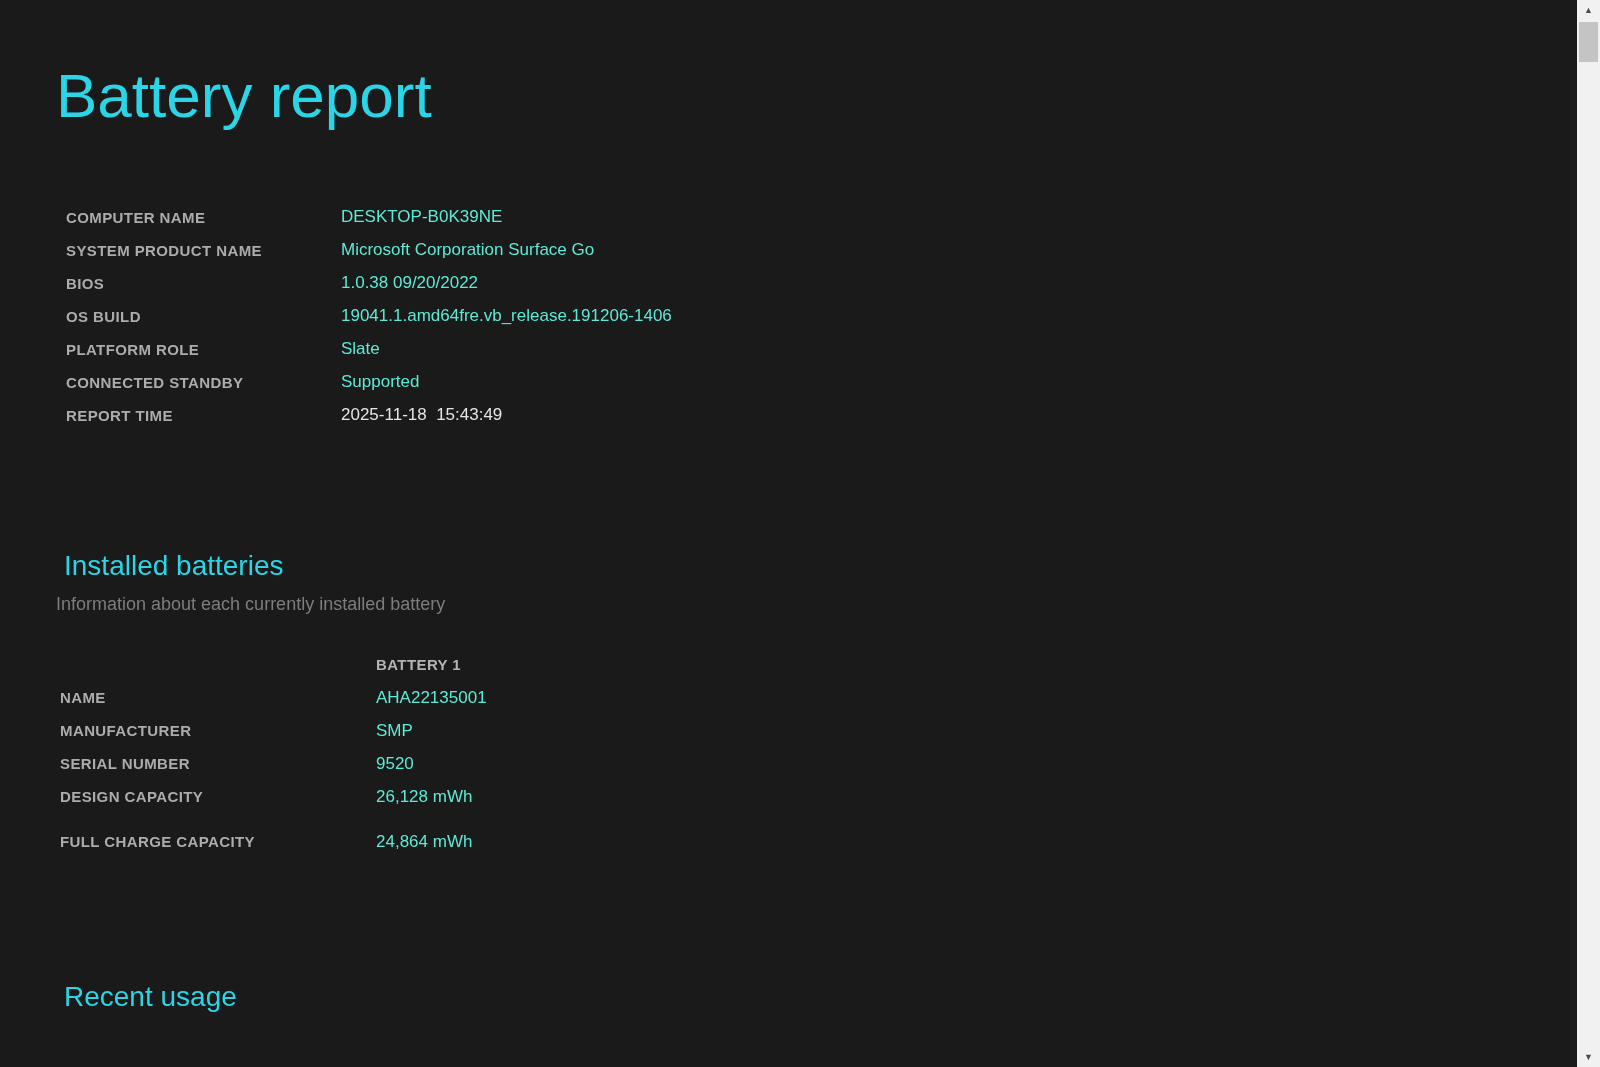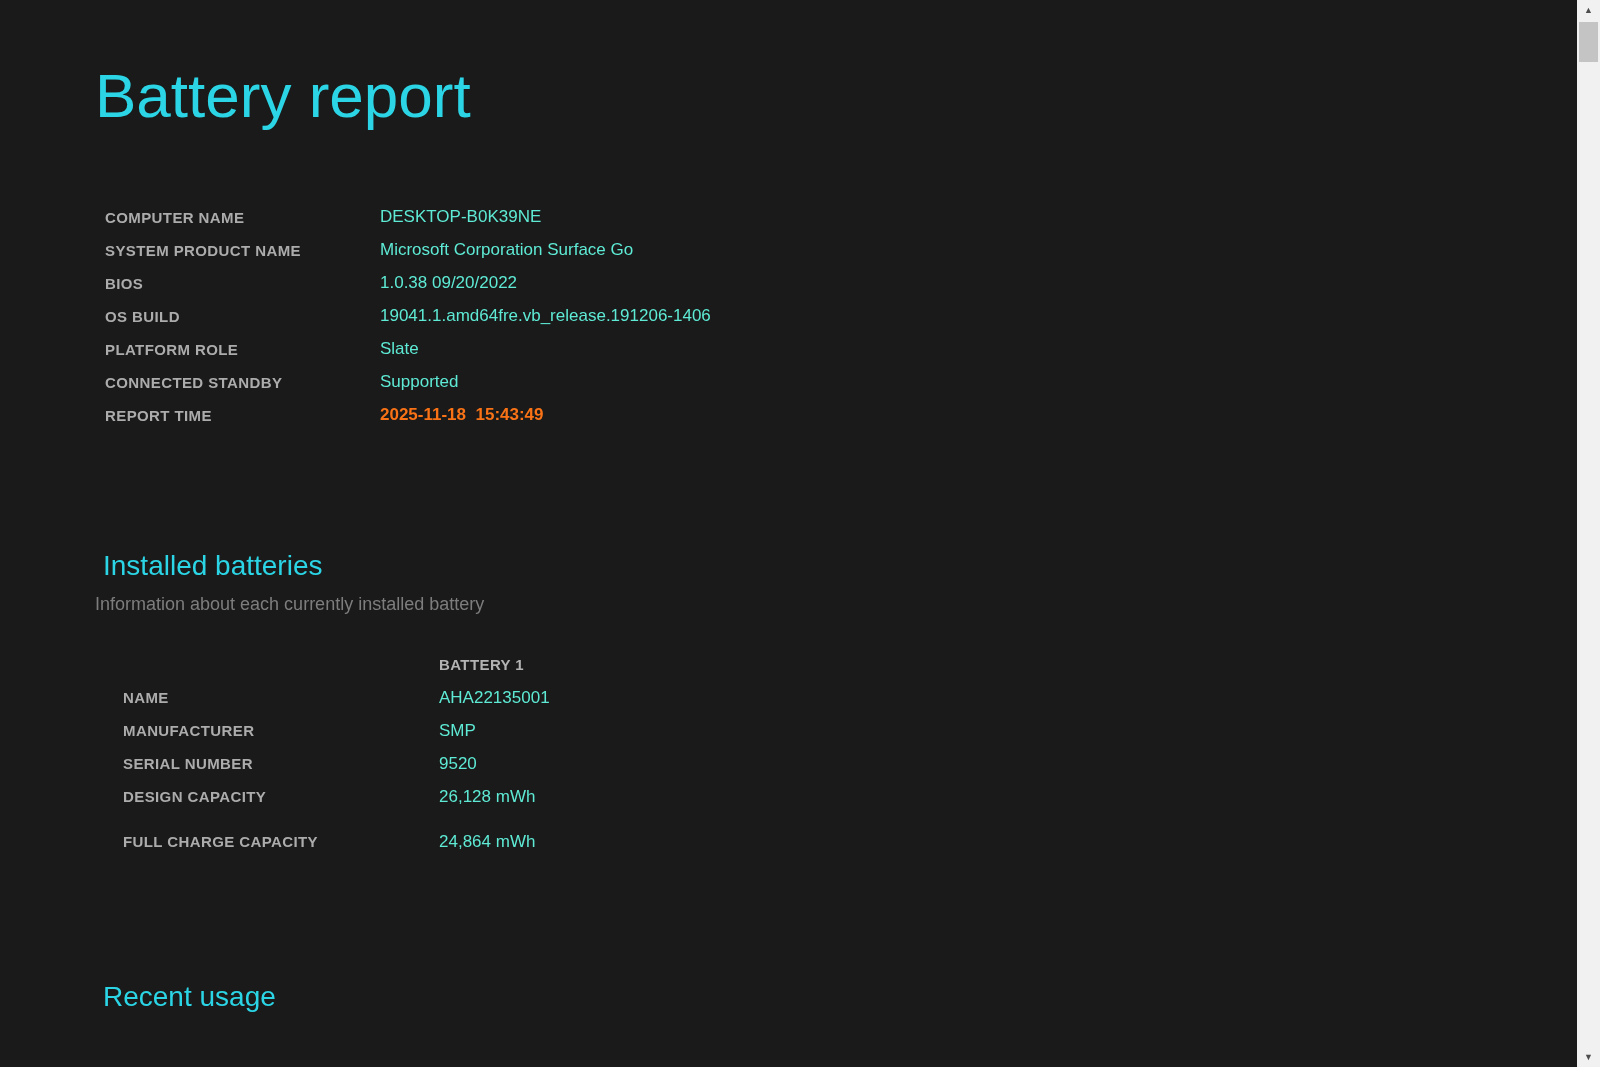--- a/index.html
+++ b/index.html
@@ -8,21 +8,21 @@
     width: 1600px;
     height: 1067px;
     background: #1a1a1a;
     overflow: hidden;
     font-family: "Liberation Sans", sans-serif;
   }
   .content {
     position: absolute;
     left: 0; top: 0;
     width: 1336px; height: 1067px;
-    padding-left: 95px;
+    padding-left: 56px;
     box-sizing: border-box;
     overflow: hidden;
   }
   h1.report-title {
     margin: 0;
     padding-top: 57px;
     font-size: 62px;
     font-weight: 300;
     line-height: 1.25;
     color: #2bd5e5;
@@ -44,40 +44,40 @@
     font-weight: 700;
     color: #acacac;
     letter-spacing: 0.4px;
   }
   .val {
     font-size: 17px;
     color: #5eead4;
     white-space: pre-wrap;
   }
   .val.bold {
-    font-weight: 700;
-    color: #f97316;
+    font-weight: 400;
+    color: #e5e5e5;
   }
   h2.section-title {
     margin: 8px;
     font-size: 28px;
     font-weight: 400;
     line-height: 1.3;
     color: #2bd5e5;
   }
   .section-installed { margin-top: 116px; }
   .subtitle {
     margin-top: 2px;
     font-size: 18px;
     color: #7d7d7d;
     line-height: 1.35;
   }
   .bat-table {
     margin-top: 32px;
-    margin-left: 28px;
+    margin-left: 4px;
   }
   .col-header {
     font-size: 15px;
     font-weight: 700;
     color: #b3b3b3;
     letter-spacing: 0.4px;
   }
   .gap-row { height: 12px; }
   .section-recent { margin-top: 121px; }
 

